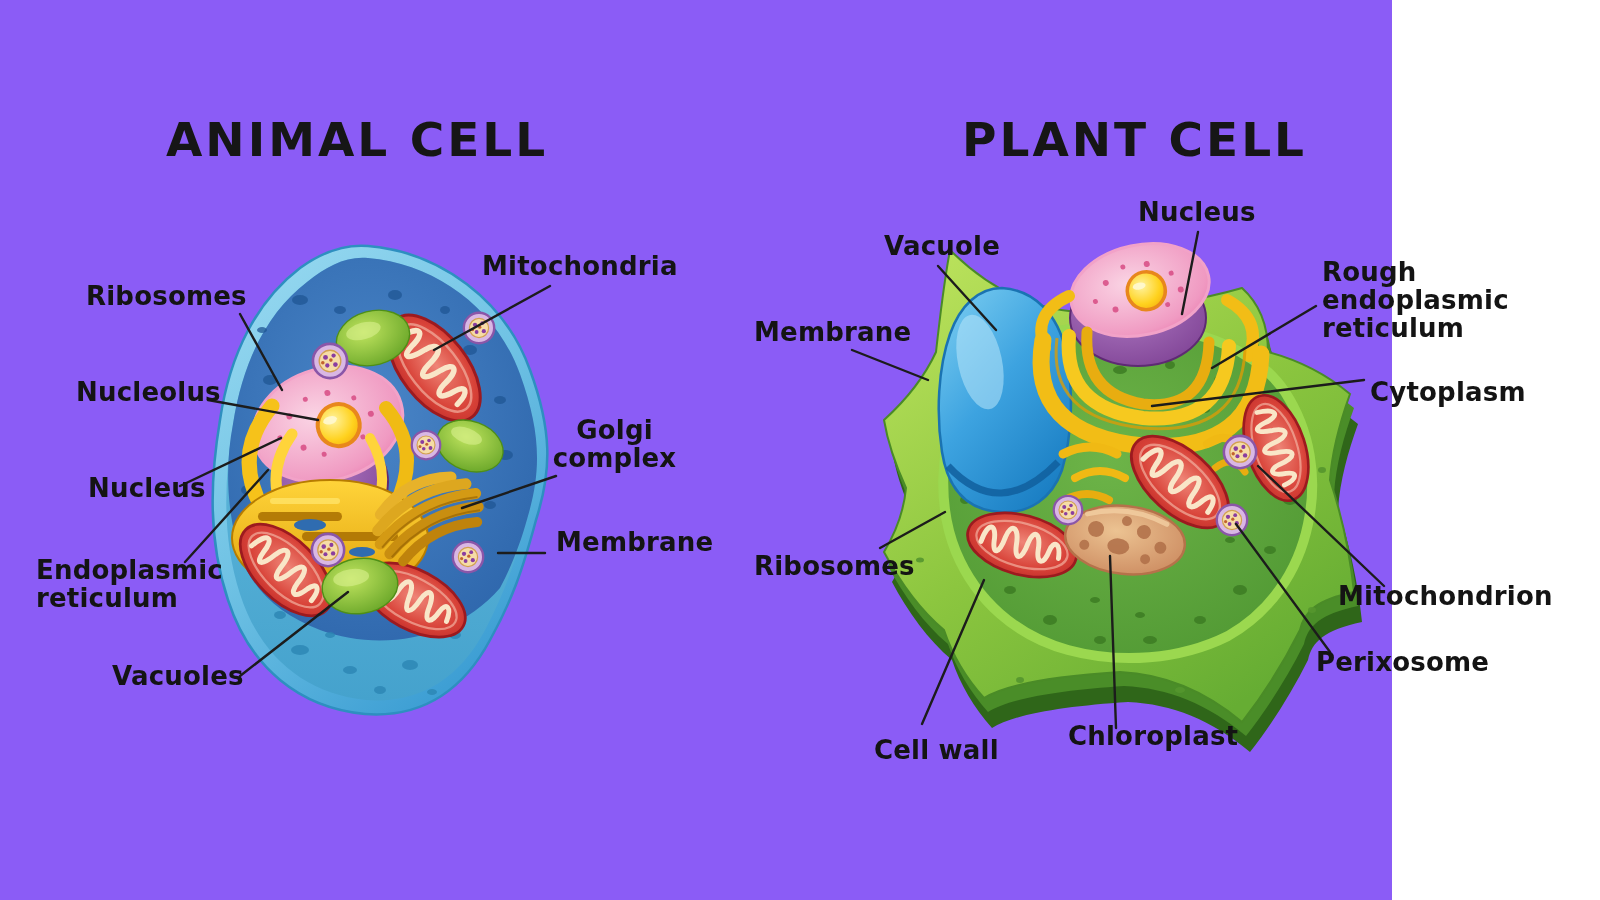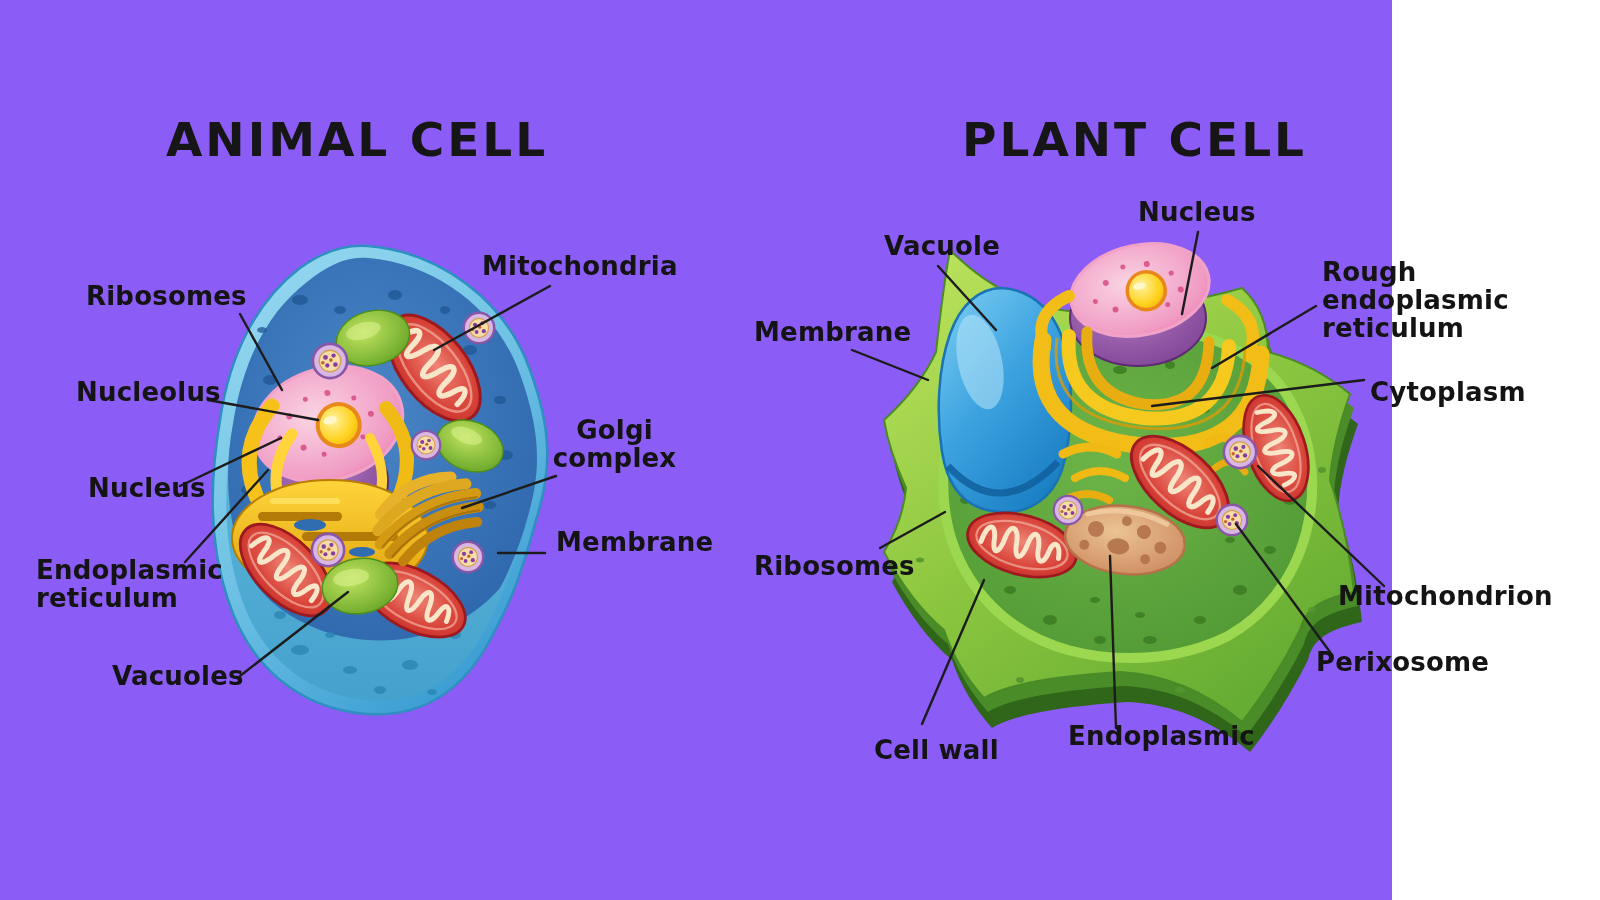--- a/index.html
+++ b/index.html
@@ -343,16 +343,16 @@
 <div class="lbl" style="left:556px;top:528px;">Membrane</div>
 
 <div class="lbl" style="left:884px;top:232px;">Vacuole</div>
 <div class="lbl" style="left:754px;top:318px;">Membrane</div>
 <div class="lbl" style="left:1138px;top:198px;">Nucleus</div>
 <div class="lbl" style="left:1322px;top:258px;width:180px;">Rough endoplasmic reticulum</div>
 <div class="lbl" style="left:1370px;top:362px;margin-top:16px;">Cytoplasm</div>
 <div class="lbl" style="left:1338px;top:582px;text-align:center;">Mitochondrion</div>
 <div class="lbl" style="left:1316px;top:648px;">Perixosome</div>
 <div class="lbl" style="left:874px;top:736px;">Cell wall</div>
-<div class="lbl" style="left:1068px;top:722px;">Endoplasmic</div>
+<div class="lbl" style="left:1068px;top:722px;">Chloroplast</div>
 <div class="lbl" style="left:754px;top:552px;">Ribosomes</div>
 
 </div>
 
 </body></html>

